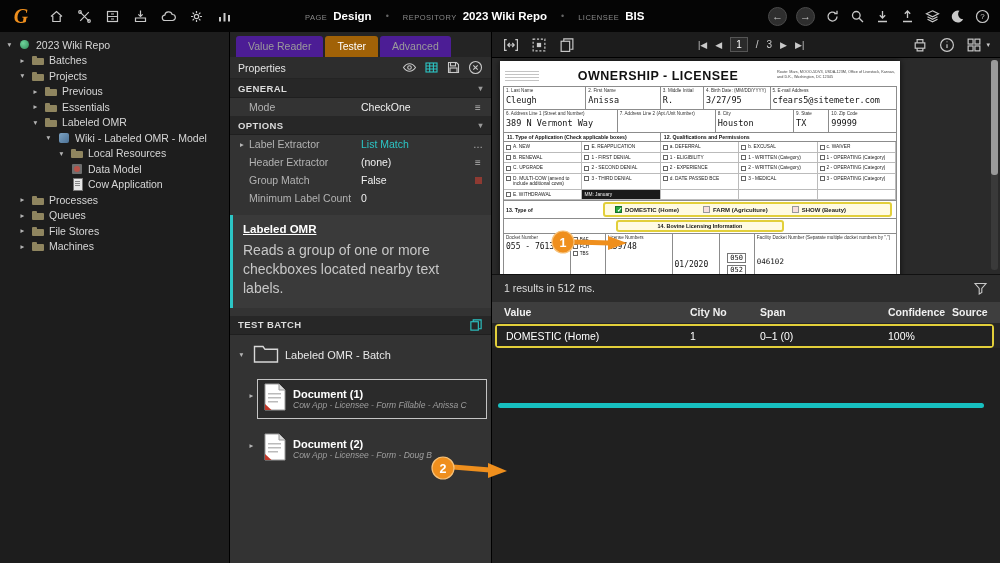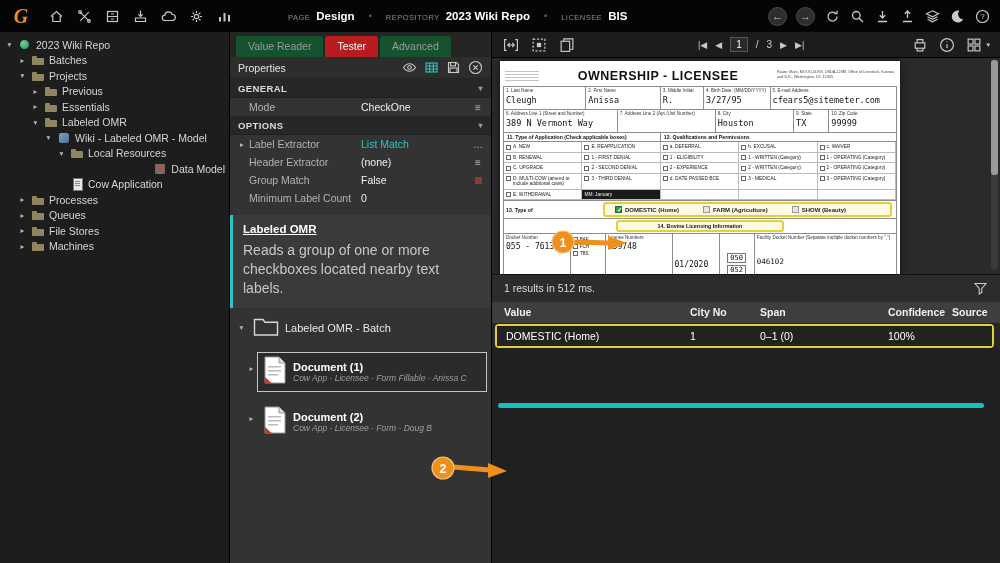--- a/index.html
+++ b/index.html
@@ -7,21 +7,21 @@
   body{font-family:"Liberation Sans",sans-serif}
   .app{position:relative;width:1000px;height:563px;background:#262626;overflow:hidden}
 
   
   .topbar{height:32px;background:#050505;display:flex;align-items:center;padding:0 10px;gap:8px}
   .logo{font-family:"Liberation Serif",serif;font-weight:bold;font-style:italic;color:#ef8f1d;font-size:20px;width:22px;text-align:center}
   .tb-icons{display:flex;gap:12px;margin-left:8px}
   .tb-icon{width:16px;height:16px;display:flex;align-items:center;justify-content:center;cursor:pointer}
   .tb-icon svg,.vt-icon svg,.pico svg{display:block}
   .tb-meta{display:flex;align-items:baseline;gap:6px}
-  .m1{margin-left:48px}
+  .m1{margin-left:65px}
   .tb-label{font-size:7.5px;color:#8a8a8a;letter-spacing:.5px}
   .tb-value{font-size:11.5px;color:#fff;font-weight:bold;cursor:pointer}
   .tb-dot{color:#666;font-size:9px;margin:0 6px}
   .tb-right{margin-left:auto;display:flex;align-items:center;gap:9px}
   .circle-btn{width:19px;height:19px;border-radius:50%;background:#2e2e2e;border:1px solid #4a4a4a;color:#c9c9c9;font-size:11px;display:flex;align-items:center;justify-content:center;cursor:pointer}
 
   
   .main{display:flex;height:531px}
 
   
@@ -38,22 +38,22 @@
   .i-field .ticon::before{content:"";position:absolute;left:2px;top:0;width:8px;height:11px;background:#eee;border:1px solid #777}
   .i-field .ticon::after{content:"";position:absolute;left:4px;top:3px;width:5px;height:3px;background:#2cc5c5}
   .i-datamodel .ticon::before{content:"";position:absolute;left:1px;top:1px;width:10px;height:10px;background:#6e6e6e;border-radius:1px}
   .i-datamodel .ticon::after{content:"";position:absolute;left:3px;top:3px;width:6px;height:6px;background:#b8534a;border-radius:50%}
   .i-doctype .ticon::before{content:"";position:absolute;left:2px;top:0;width:8px;height:11px;background:#e8e8e8;border:1px solid #777}
   .i-doctype .ticon::after{content:"";position:absolute;left:4px;top:3px;width:5px;height:1px;background:#888;box-shadow:0 2px 0 #888,0 4px 0 #888}
 
   
   .center{width:262px;background:#333;flex:none;display:flex;flex-direction:column;border-right:1px solid #000}
   .tabs{display:flex;background:#242424;height:25px;align-items:flex-end;padding-left:6px;gap:2px}
-  .tab{padding:4px 12px 5px;font-size:10.5px;color:#9b9b9b;background:#14532d;border-radius:3px 3px 0 0;cursor:pointer}
-  .tab.active{background:#b91c1c;color:#fff}
+  .tab{padding:4px 12px 5px;font-size:10.5px;color:#9b9b9b;background:#4c1d95;border-radius:3px 3px 0 0;cursor:pointer}
+  .tab.active{background:#a16207;color:#fff}
   .props-bar{height:22px;background: #2d2d2d;display:flex;align-items:center;padding:0 8px;border-bottom:1px solid #242424}
   .props-title{font-size:10.5px;color:#e3e3e3}
   .props-icons{margin-left:auto;display:flex;gap:7px;align-items:center}
   .pico{width:15px;height:15px;display:flex;align-items:center;justify-content:center;cursor:pointer}
   .sec-head{height:19px;background:#272727;display:flex;align-items:center;padding:0 8px;font-size:9.5px;font-weight:bold;color:#dcdcdc;letter-spacing:.4px;border-bottom:1px solid #1f1f1f;cursor:pointer;gap:6px}
   .sec-chev{margin-left:auto;color:#9a9a9a;font-size:8px}
   .prop-row{display:flex;align-items:center;height:18px;padding:0 6px 0 10px;font-size:10.5px;cursor:pointer}
   .pch{width:9px;font-size:7.5px;color:#b5b5b5;flex:none}
   .plabel{width:112px;color:#b3b3b3;flex:none;overflow:hidden;white-space:nowrap}
   .pvalue{flex:1;color:#f0f0f0;white-space:nowrap;overflow:hidden}
@@ -322,21 +322,21 @@
 
         <div class="tree-row i-folder" style="padding-left: 56px;">
           <span class="tw">▾</span>
           <span class="node">
             <span class="ticon"></span>
             <span class="tlabel">Local Resources</span>
           </span>
         </div>
 
 
-        <div class="tree-row i-datamodel" style="padding-left: 56px; justify-content: flex-end;">
+        <div class="tree-row i-datamodel" style="padding-left: 56px;">
           <span class="tw"></span>
           <span class="node">
             <span class="ticon"></span>
             <span class="tlabel">Data Model</span>
           </span>
         </div>
 
         <div class="tree-row i-doctype" style="padding-left: 56px;">
           <span class="tw"></span>
           <span class="node">
@@ -466,20 +466,29 @@
             <span class="ric"></span>
           </div>
 
         </div>
 
       <div class="help">
         <div class="help-title">Labeled OMR</div>
         <div class="help-text">Reads a group of one or more checkboxes located nearby text labels.</div>
       </div>
 
+      <div class="sec-head mt8">
+        <span>TEST BATCH</span>
+        <span class="sec-chev pico">
+            <svg width="14" height="14" viewBox="0 0 15 15" fill="none" stroke="#2cc5c5" stroke-width="1.2">
+              <rect x="2" y="4" width="8" height="9"></rect>
+              <path d="M4.5 4V2h8.5v9.5h-2.4"></path>
+            </svg>
+          </span>
+      </div>
       <div class="batch">
         <div class="batch-root">
           <span class="tw">▾</span>
           <span><svg width="26" height="20" viewBox="0 0 26 20" fill="none" stroke="#d8d8d8" stroke-width="1.4">
                 <path d="M1.5 18V2.5h8.5l2 2.8h12.5V18z"></path>
               </svg></span>
           <span>Labeled OMR - Batch</span>
         </div>
         <div>
 

